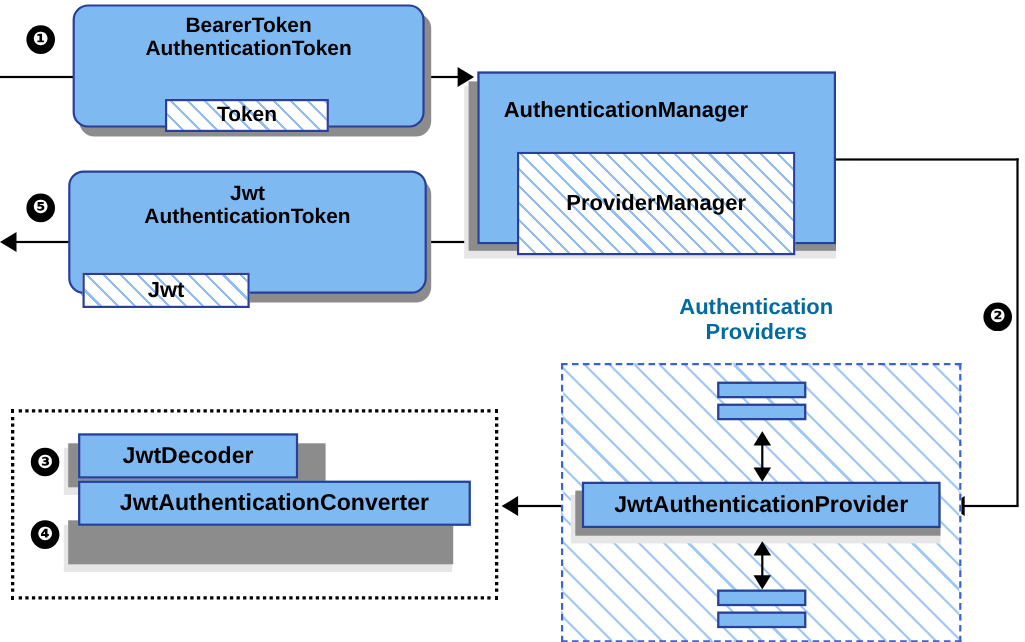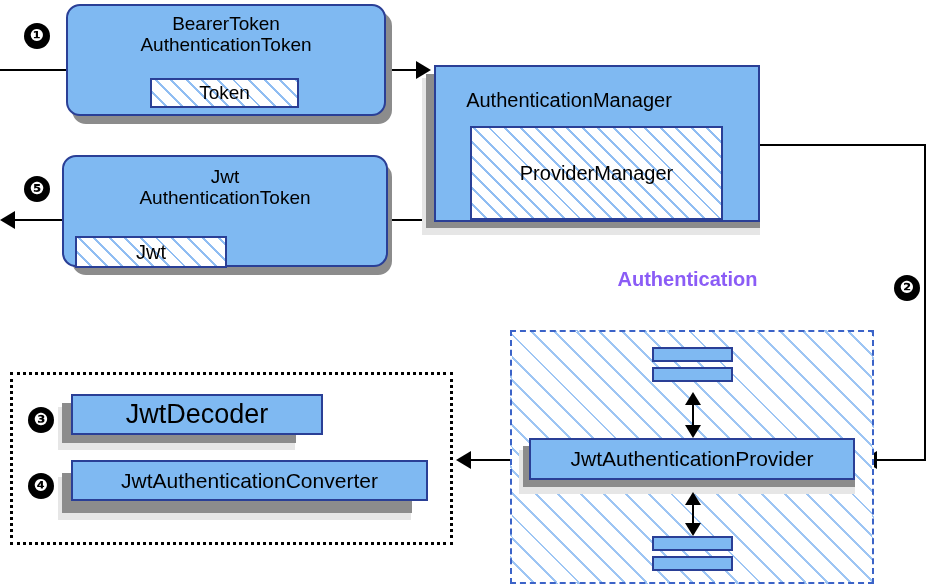--- a/index.html
+++ b/index.html
@@ -3,37 +3,38 @@
 <meta charset="utf-8">
 <style>
   html,body{margin:0;padding:0;background:#ffffff;}
   body{width:932px;height:584px;overflow:hidden;
        font-family:"Liberation Sans","DejaVu Sans",sans-serif;}
   #stage{position:relative;width:932px;height:584px;background:#fff;}
 
   
   .abs{position:absolute;box-sizing:border-box;}
   .lbl{display:flex;align-items:center;justify-content:center;
-       text-align:center;font-weight:normal;color:#000;line-height:1.12;}
+       text-align:center;font-weight:bold;color:#000;line-height:1.12;}
 
   
   .sh-dark{background:#8c8c8c;}
   .sh-light{background:#e6e6e6;}
 
   
   .blue{background:#7fb9f2;border:2px solid #2a3f96;}
   .blue.round{border-radius:14px;}
 
   
   .hatch-white{
     border:2px solid #2a3f96;
     background-color:#ffffff;
     background-image:repeating-linear-gradient(45deg,
         rgba(125,178,240,0) 0px, rgba(125,178,240,0) 9px,
         rgba(125,178,240,.85) 9px, rgba(125,178,240,.85) 11px);
+    margin-top:12px;
   }
 
   
   .hatch-region{
     border:2px dashed #3b63c8;
     background-color:#ffffff;
     background-image:repeating-linear-gradient(45deg,
         rgba(125,178,240,0) 0px, rgba(125,178,240,0) 14px,
         rgba(125,178,240,.75) 14px, rgba(125,178,240,.75) 16px);
   }
@@ -53,21 +54,21 @@
   
   .ah-right{width:0;height:0;border-top:9px solid transparent;
             border-bottom:9px solid transparent;border-left:15px solid #000;}
   .ah-left{width:0;height:0;border-top:9px solid transparent;
            border-bottom:9px solid transparent;border-right:15px solid #000;}
   .ah-up{width:0;height:0;border-left:8px solid transparent;
          border-right:8px solid transparent;border-bottom:13px solid #000;}
   .ah-down{width:0;height:0;border-left:8px solid transparent;
            border-right:8px solid transparent;border-top:13px solid #000;}
 
-  .caption{font-weight:bold;color:#8b5cf6;text-align:center;line-height:1.15;}
+  .caption{font-weight:bold;color:#0369a1;text-align:center;line-height:1.15;}
 </style>
 </head>
 <body>
 
 <div id="stage">
 
   <div class="abs ln-h" style="left:0px;top:69px;width:70px;"></div>
 
   <div class="abs ln-h" style="left:388px;top:69px;width:32px;"></div>
   <div class="abs ah-right" style="left:416px;top:61px;"></div>
@@ -118,20 +119,21 @@
   <div class="abs hatch-white lbl" style="left:75px;top:236px;width:152px;height:32px;font-size:20px;">
     <span>Jwt</span>
   </div>
 
   <div class="abs badge" style="left:24px;top:176px;">
     <span>❺</span>
   </div>
 
   <div class="abs caption" style="left:560px;top:268px;width:255px;font-size:20px;">
     <div>Authentication</div>
+    <div>Providers</div>
   </div>
 
   <div class="abs badge" style="left:894px;top:275px;">
     <span>❷</span>
   </div>
 
   <div class="abs hatch-region" style="left:510px;top:330px;width:364px;height:254px;"></div>
 
   <div class="abs blue" style="left:652px;top:347px;width:81px;height:15px;"></div>
   <div class="abs blue" style="left:652px;top:367px;width:81px;height:15px;"></div>
@@ -157,23 +159,23 @@
 
   <div class="abs badge" style="left:28px;top:407px;">
     <span>❸</span>
   </div>
   <div class="abs badge" style="left:28px;top:473px;">
     <span>❹</span>
   </div>
 
   <div class="abs sh-light" style="left:58px;top:407px;width:237px;height:43px;"></div>
   <div class="abs sh-dark" style="left:62px;top:403px;width:234px;height:40px;"></div>
-  <div class="abs blue lbl" style="left:71px;top:394px;width:252px;height:41px;font-size:27px;">
+  <div class="abs blue lbl" style="left:71px;top:394px;width:200px;height:41px;font-size:21px;">
     <span>JwtDecoder</span>
   </div>
 
   <div class="abs sh-light" style="left:58px;top:477px;width:353px;height:43px;"></div>
   <div class="abs sh-dark" style="left:62px;top:473px;width:350px;height:40px;"></div>
-  <div class="abs blue lbl" style="left:71px;top:460px;width:357px;height:41px;font-size:21px;">
+  <div class="abs blue lbl" style="left:71px;top:437px;width:357px;height:41px;font-size:21px;">
     <span>JwtAuthenticationConverter</span>
   </div>
 
 </div>
 
 </body></html>

